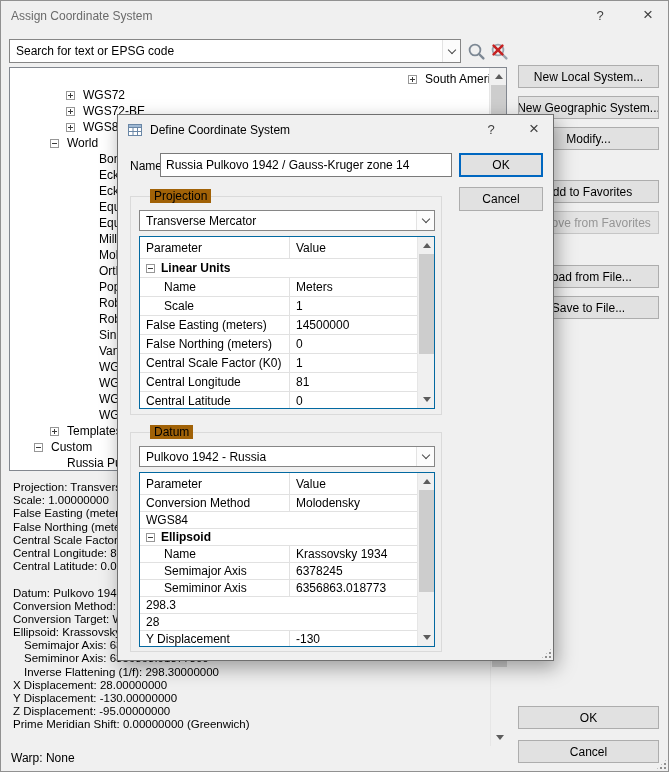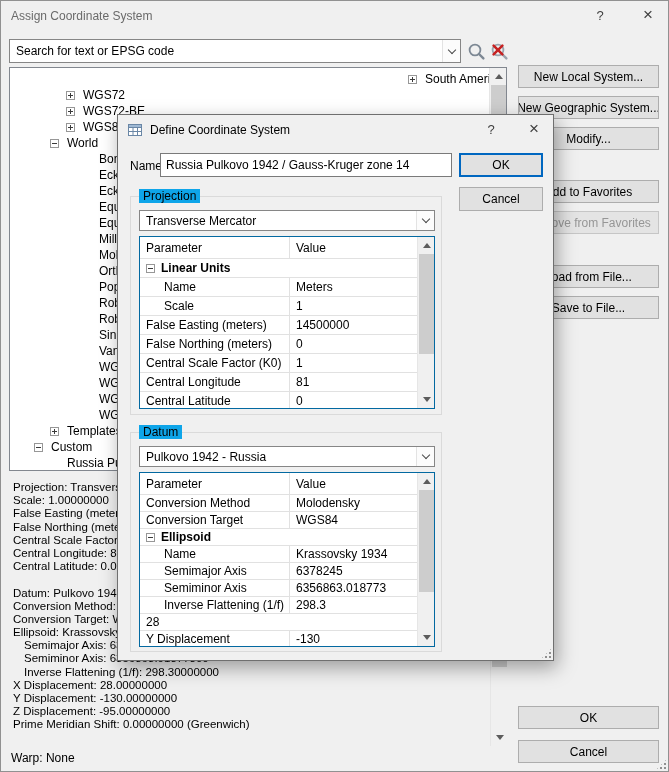--- a/index.html
+++ b/index.html
@@ -37,21 +37,21 @@
   
   .info{position:absolute;left:8px;top:477px;width:498px;height:268px;overflow:hidden;font-size:11.5px}
   .info-inner{position:absolute;left:0;top:0;right:17px;bottom:0;padding:3px 0 0 4px;overflow:hidden}
   .info-line{height:13.2px;line-height:13.2px;white-space:nowrap;overflow:hidden}
   .info-line.ind{padding-left:11px}
   
   .dlg{position:absolute;left:116px;top:113px;width:437px;height:547px;background:#f0f0f0;border:1px solid #6f6f6f;box-shadow:3px 7px 18px rgba(0,0,0,.35);z-index:5}
   .dlg .tbar .ttl{left:32px;color:#000}
   .field{position:absolute;background:#fff;border:1px solid #7a7a7a;font:inherit;padding:0 5px;outline:none}
   .grp{position:absolute;border:1px solid #dadada}
-  .grp-label{position:absolute;top:-8px;left:8px;background:#0ea5e9;padding:0 4px;white-space:nowrap}
+  .grp-label{position:absolute;top:-8px;left:19px;background:#a16207;padding:0 4px;white-space:nowrap}
   
   .ptab{position:absolute;background:#fff;border:1px solid #0369a1;overflow:hidden;padding-right:17px}
   .trow{display:flex;align-items:stretch;border-bottom:1px solid #e1e1e1;background:#fff}
   .trow.thead-row{height:22px}
   .proj .trow:not(.thead-row){height:19px}
   .datum .trow:not(.thead-row){height:17px}
   .tc{display:flex;align-items:center;white-space:nowrap;overflow:hidden;padding-left:6px}
   .tc.p{width:150px;flex:none;border-right:1px solid #e1e1e1}
   .tc.p.child{padding-left:24px}
   .tc.v{flex:1}
@@ -354,21 +354,20 @@
         </div>
       <div class="trow thead-row">
             <div class="tc p">Parameter</div>
             <div class="tc v">Value</div>
           </div>
           <div class="trow row">
             <div class="tc p">Conversion Method</div>
             <div class="tc v">Molodensky</div>
           </div>
           <div class="trow row">
-            <div class="tc p">Conversion Target</div>
             <div class="tc v">WGS84</div>
           </div>
           <div class="trow group">
             <div class="tc g">
               <span class="ebox minus"></span>
               <span>Ellipsoid</span>
             </div>
           </div>
           <div class="trow child">
             <div class="tc p child">Name</div>
@@ -376,21 +375,20 @@
           </div>
           <div class="trow child">
             <div class="tc p child">Semimajor Axis</div>
             <div class="tc v">6378245</div>
           </div>
           <div class="trow child">
             <div class="tc p child">Semiminor Axis</div>
             <div class="tc v">6356863.018773</div>
           </div>
           <div class="trow child">
-            <div class="tc p child">Inverse Flattening (1/f)</div>
             <div class="tc v">298.3</div>
           </div>
           <div class="trow row">
             <div class="tc v">28</div>
           </div>
           <div class="trow row">
             <div class="tc p">Y Displacement</div>
             <div class="tc v">-130</div>
           </div>
         </div>

